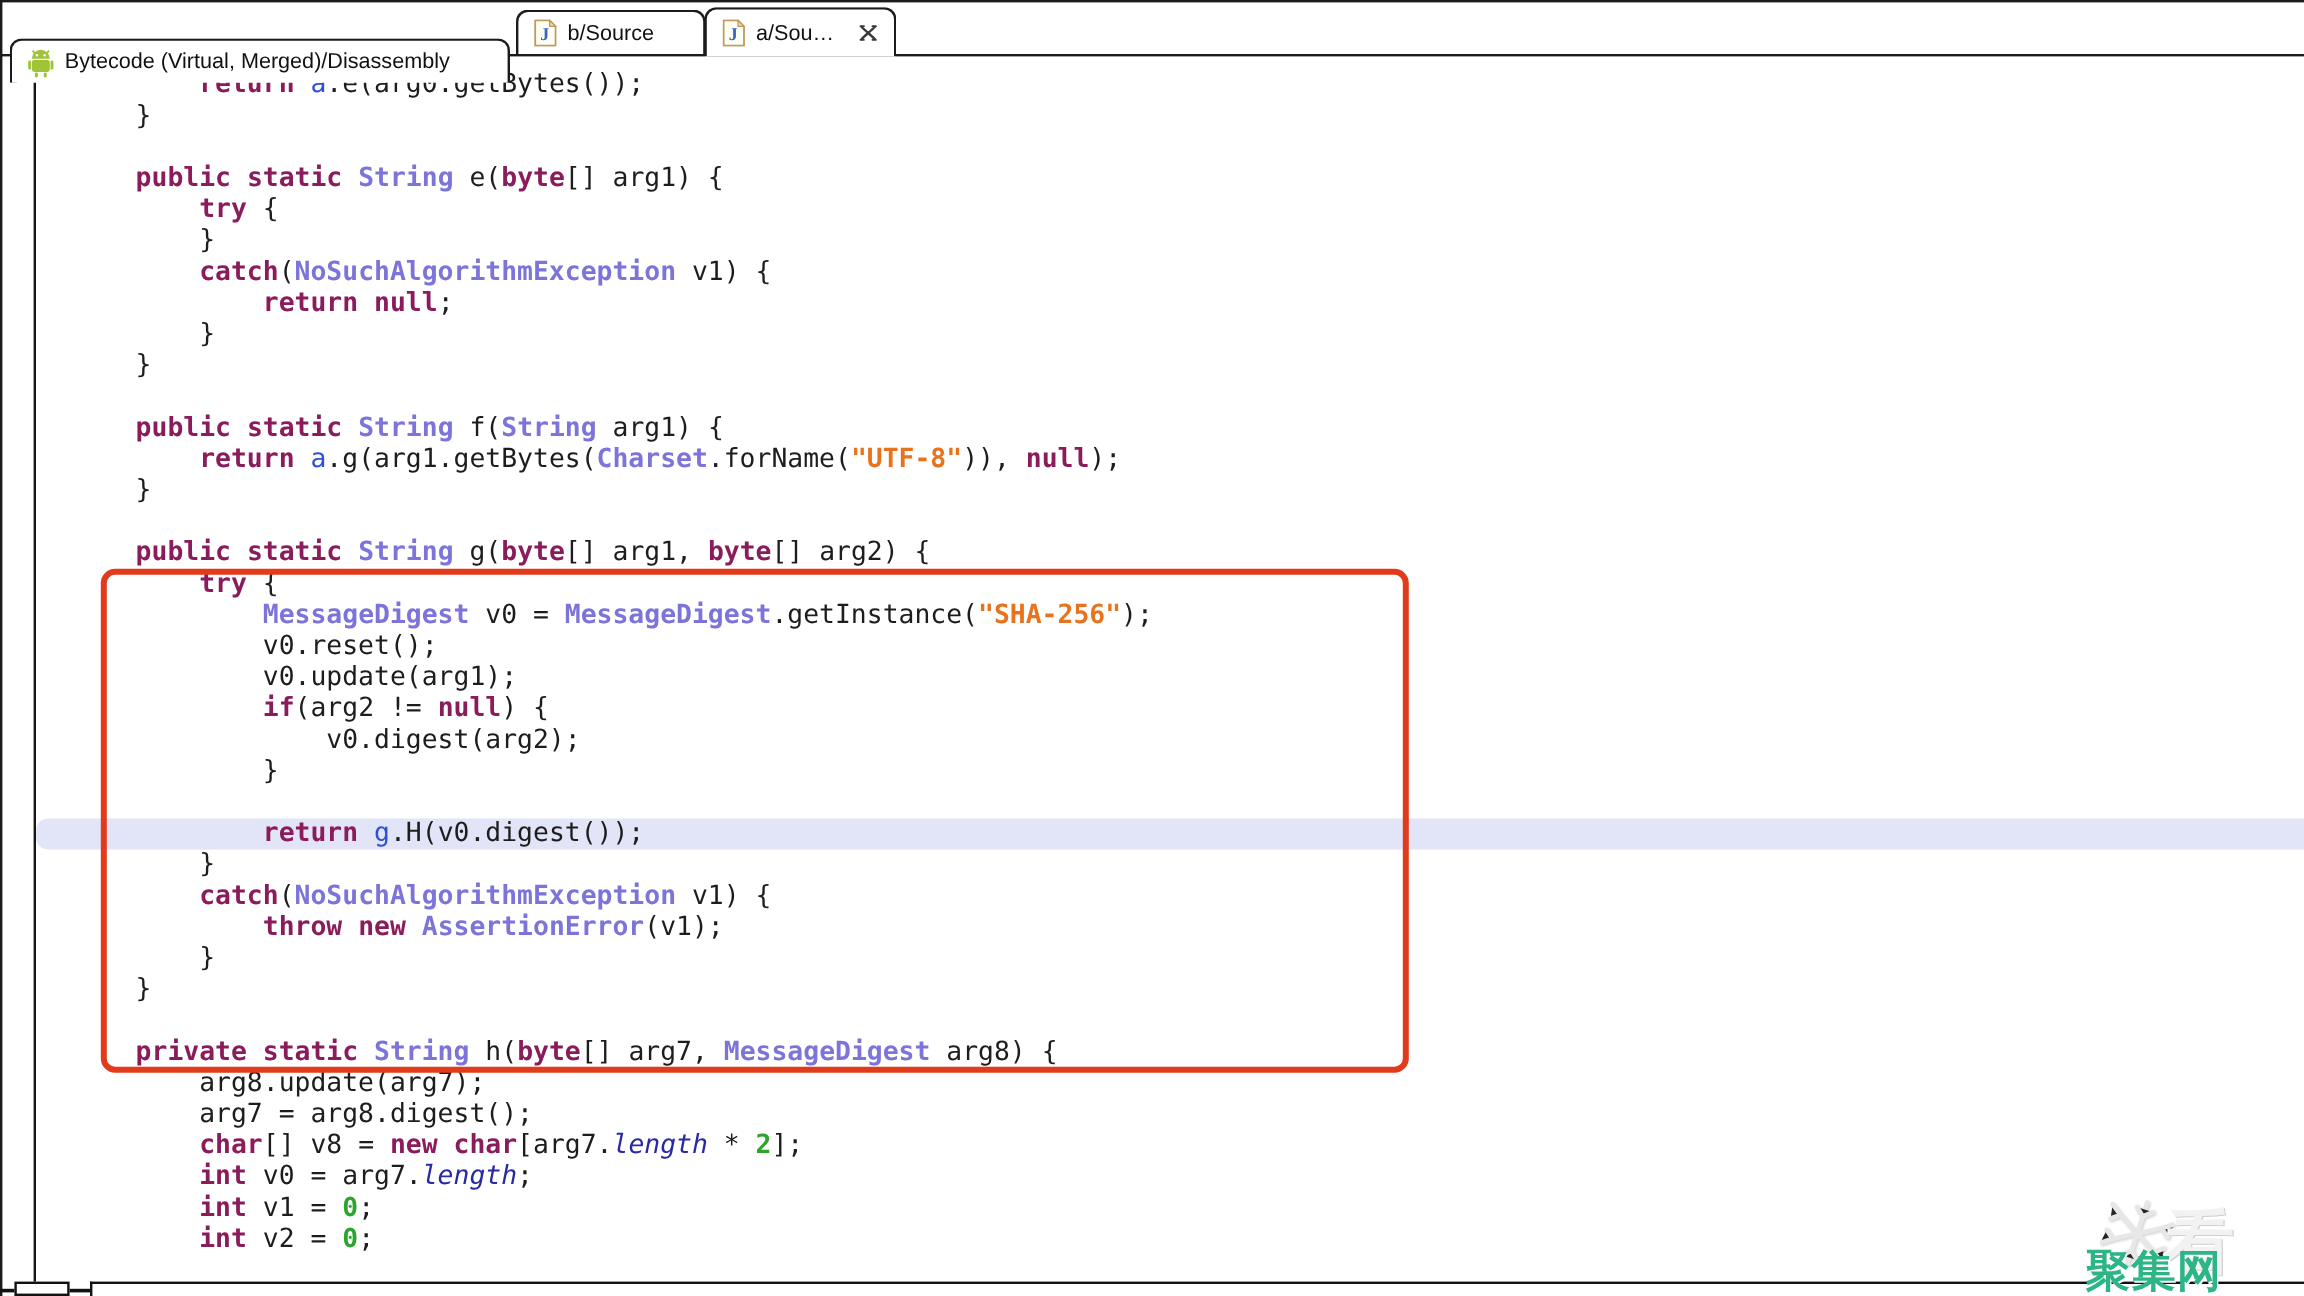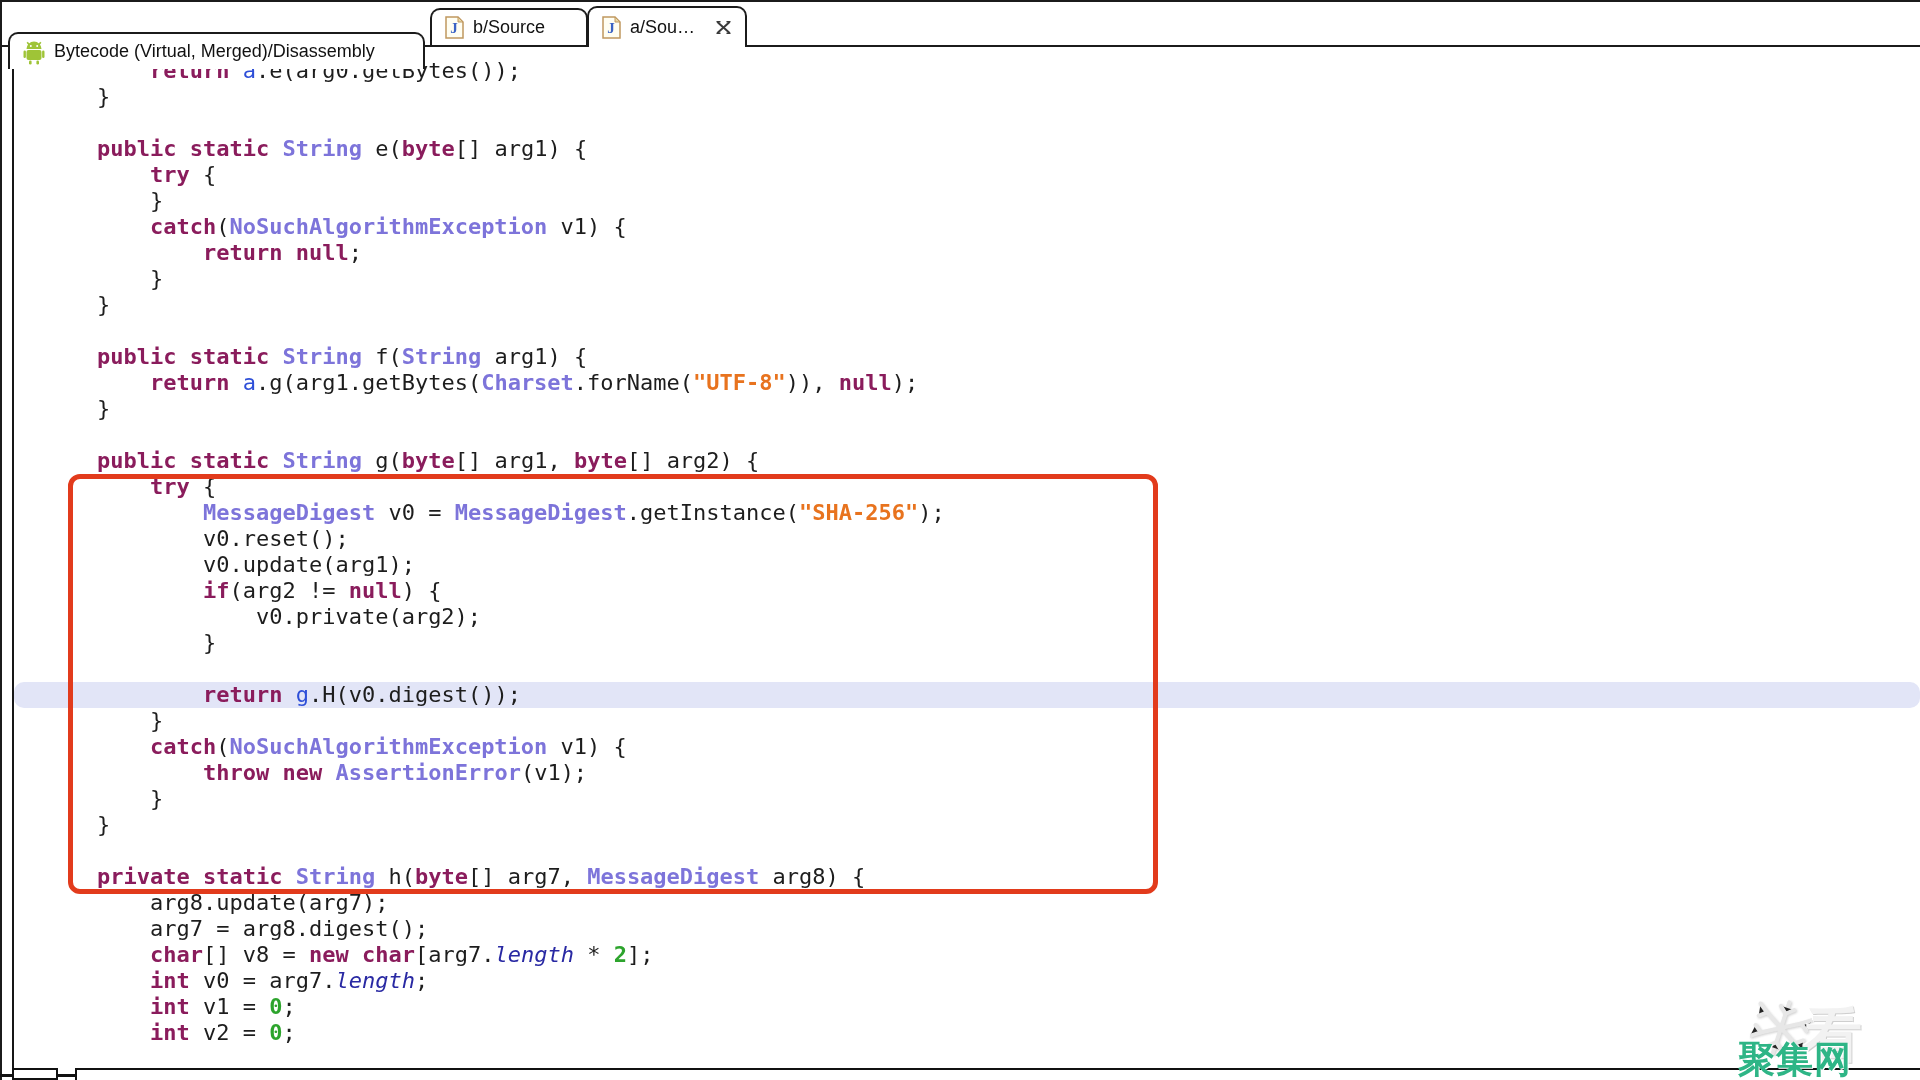--- a/index.html
+++ b/index.html
@@ -17,21 +17,21 @@
   .tab { position:absolute; display:flex; align-items:center; gap:9px; padding:0 13px;
          background:#fff; border:2px solid #1b1b1b; border-bottom:none;
          border-radius:10px 10px 0 0; font-size:18px; color:#111; white-space:nowrap; }
   .tab.inactive { top:8px; height:37px; }
   .tab.active   { top:6px; height:41px; z-index:5; }
   .tab-label { overflow:hidden; text-overflow:ellipsis; }
   .tab .icon { flex:0 0 auto; display:inline-flex; }
   .close-btn { margin-left:6px; display:inline-flex; cursor:pointer; }
 
   
-  .editor { position:absolute; left:0; top:47px; width:1644px; height:1033px; background:#fff; }
+  .editor { position:absolute; left:16px; top:47px; width:1644px; height:1033px; background:#fff; }
   .editor-left-border { position:absolute; left:12px; top:0; width:2px; height:1033px; background:#161616; }
   .code-area { position:absolute; left:14px; top:11px; width:1906px;
                font-family:"DejaVu Sans Mono", monospace; font-size:22px; line-height:26px; color:#1d1d1d; }
   .code-line { height:26px; white-space:pre; padding-left:83px; }
   .code-line.highlight { background:#e2e5f7;border-radius:10px; }
   .tok-k { color:#8a1c5c; font-weight:bold; }
   .tok-t { color:#7d74da;font-weight:bold; }
   .tok-s { color:#e8731e; font-weight:bold; }
   .tok-n { color:#2da42d; font-weight:bold; }
   .tok-f { color:#2929a3; font-style:italic; }
@@ -134,21 +134,21 @@
       <div class="code-line"><span class="tok-k">public</span><span class="tok-p"> </span><span class="tok-k">static</span><span class="tok-p"> </span><span class="tok-t">String</span><span class="tok-p"> f(</span><span class="tok-t">String</span><span class="tok-p"> arg1) {</span></div>
       <div class="code-line"><span class="tok-p">    </span><span class="tok-k">return</span><span class="tok-p"> </span><span class="tok-r">a</span><span class="tok-p">.g(arg1.getBytes(</span><span class="tok-t">Charset</span><span class="tok-p">.forName(</span><span class="tok-s">"UTF-8"</span><span class="tok-p">)), </span><span class="tok-k">null</span><span class="tok-p">);</span></div>
       <div class="code-line"><span class="tok-p">}</span></div>
       <div class="code-line">&nbsp;</div>
       <div class="code-line"><span class="tok-k">public</span><span class="tok-p"> </span><span class="tok-k">static</span><span class="tok-p"> </span><span class="tok-t">String</span><span class="tok-p"> g(</span><span class="tok-k">byte</span><span class="tok-p">[] arg1, </span><span class="tok-k">byte</span><span class="tok-p">[] arg2) {</span></div>
       <div class="code-line"><span class="tok-p">    </span><span class="tok-k">try</span><span class="tok-p"> {</span></div>
       <div class="code-line"><span class="tok-p">        </span><span class="tok-t">MessageDigest</span><span class="tok-p"> v0 = </span><span class="tok-t">MessageDigest</span><span class="tok-p">.getInstance(</span><span class="tok-s">"SHA-256"</span><span class="tok-p">);</span></div>
       <div class="code-line"><span class="tok-p">        v0.reset();</span></div>
       <div class="code-line"><span class="tok-p">        v0.update(arg1);</span></div>
       <div class="code-line"><span class="tok-p">        </span><span class="tok-k">if</span><span class="tok-p">(arg2 != </span><span class="tok-k">null</span><span class="tok-p">) {</span></div>
-      <div class="code-line"><span class="tok-p">            v0.private(arg2);</span></div>
+      <div class="code-line"><span class="tok-p">            v0.digest(arg2);</span></div>
       <div class="code-line"><span class="tok-p">        }</span></div>
       <div class="code-line">&nbsp;</div>
       <div class="code-line highlight"><span class="tok-p">        </span><span class="tok-k">return</span><span class="tok-p"> </span><span class="tok-r">g</span><span class="tok-p">.H(v0.digest());</span></div>
       <div class="code-line"><span class="tok-p">    }</span></div>
       <div class="code-line"><span class="tok-p">    </span><span class="tok-k">catch</span><span class="tok-p">(</span><span class="tok-t">NoSuchAlgorithmException</span><span class="tok-p"> v1) {</span></div>
       <div class="code-line"><span class="tok-p">        </span><span class="tok-k">throw</span><span class="tok-p"> </span><span class="tok-k">new</span><span class="tok-p"> </span><span class="tok-t">AssertionError</span><span class="tok-p">(v1);</span></div>
       <div class="code-line"><span class="tok-p">    }</span></div>
       <div class="code-line"><span class="tok-p">}</span></div>
       <div class="code-line">&nbsp;</div>
       <div class="code-line"><span class="tok-k">private</span><span class="tok-p"> </span><span class="tok-k">static</span><span class="tok-p"> </span><span class="tok-t">String</span><span class="tok-p"> h(</span><span class="tok-k">byte</span><span class="tok-p">[] arg7, </span><span class="tok-t">MessageDigest</span><span class="tok-p"> arg8) {</span></div>

